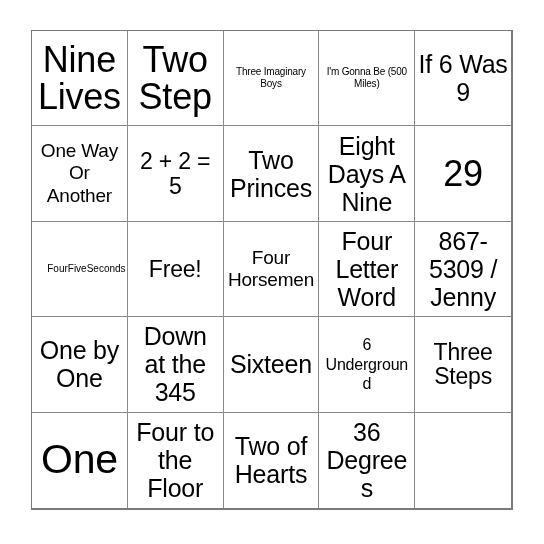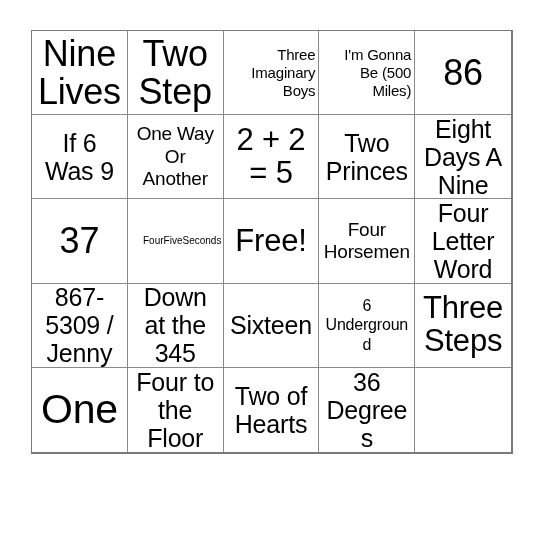--- a/index.html
+++ b/index.html
@@ -18,21 +18,21 @@
     width: 544px;
     height: 544px;
     background: #ffffff;
     overflow: hidden;
   }
   #bingo-card {
     position: absolute;
     left: 31px;
     top: 30px;
     width: 482px;
-    height: 424px;
+    height: 480px;
     box-sizing: border-box;
     border: 1px solid #7a7a7a;
     border-right-width: 2px;
     border-bottom-width: 2px;
     display: grid;
     grid-template-columns: repeat(5, 1fr);
     grid-template-rows: repeat(5, 1fr);
     background: #ffffff;
   }
   .cell {
@@ -56,79 +56,79 @@
     width: 100%;
     color: #000000;
     line-height: 1.06;
     letter-spacing: -0.2px;
     word-wrap: break-word;
   }
 
   
   .fs-xxl .cell-text { font-size: 41px; line-height: 1.02; text-align: center; }
   .fs-xl  .cell-text { font-size: 36px; line-height: 1.04; }
-  .fs-l   .cell-text { font-size: 31px; line-height: 1.06; }
+  .fs-l   .cell-text { font-size: 23px; line-height: 1.06; }
   .fs-m   .cell-text { font-size: 25px; line-height: 1.12; }
   .fs-s   .cell-text { font-size: 19px; line-height: 1.18; }
-  .fs-xs  .cell-text { font-size: 15px; line-height: 1.2; text-align: right; }
+  .fs-xs  .cell-text { font-size: 10px; line-height: 1.2; }
   .fs-xxs .cell-text { font-size: 16px; line-height: 1.22; }
   .fs-tiny .cell-text { font-size: 10px; line-height: 1.2; letter-spacing: 0; margin-left: 14px; }
 </style>
 </head>
 <body>
 
 <div id="page">
   <div id="bingo-card">
       <div class="cell fs-xl">
         <span class="cell-text">Nine Lives</span>
       </div>
       <div class="cell fs-xl">
         <span class="cell-text">Two Step</span>
       </div>
       <div class="cell fs-xs">
         <span class="cell-text">Three Imaginary Boys</span>
       </div>
       <div class="cell fs-xs">
         <span class="cell-text">I'm Gonna Be (500 Miles)</span>
       </div>
-      <div class="cell fs-xl">
-        <span class="cell-text">86</span>
-      </div>
       <div class="cell fs-m">
         <span class="cell-text">If 6 Was 9</span>
       </div>
       <div class="cell fs-s">
         <span class="cell-text">One Way Or Another</span>
       </div>
       <div class="cell fs-l">
         <span class="cell-text">2 + 2 = 5</span>
       </div>
       <div class="cell fs-m">
         <span class="cell-text">Two Princes</span>
       </div>
       <div class="cell fs-m">
         <span class="cell-text">Eight Days A Nine</span>
       </div>
       <div class="cell fs-xl">
-        <span class="cell-text">37</span>
+        <span class="cell-text">29</span>
       </div>
       <div class="cell fs-tiny">
         <span class="cell-text">FourFiveSeconds</span>
       </div>
       <div class="cell fs-l">
         <span class="cell-text">Free!</span>
       </div>
       <div class="cell fs-s">
         <span class="cell-text">Four Horsemen</span>
       </div>
       <div class="cell fs-m">
         <span class="cell-text">Four Letter Word</span>
       </div>
       <div class="cell fs-m">
         <span class="cell-text">867-5309 / Jenny</span>
+      </div>
+      <div class="cell fs-m">
+        <span class="cell-text">One by One</span>
       </div>
       <div class="cell fs-m">
         <span class="cell-text">Down at the 345</span>
       </div>
       <div class="cell fs-m">
         <span class="cell-text">Sixteen</span>
       </div>
       <div class="cell fs-xxs">
         <span class="cell-text">6 Underground</span>
       </div>

